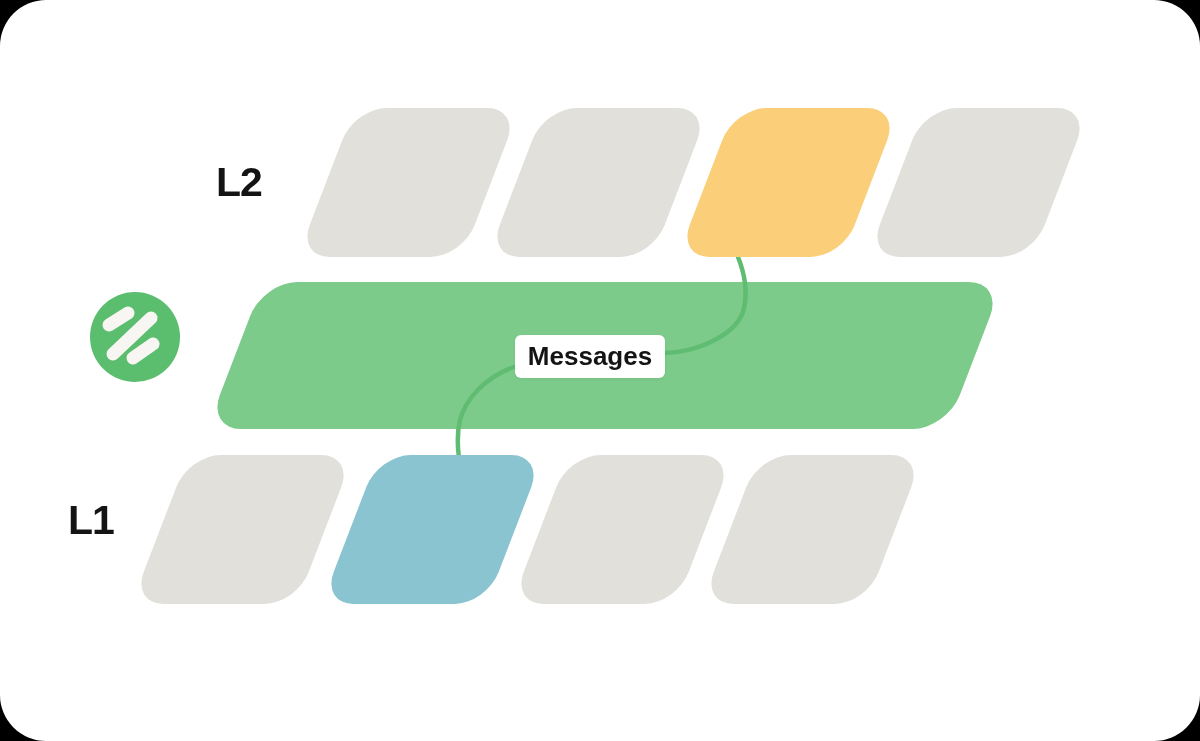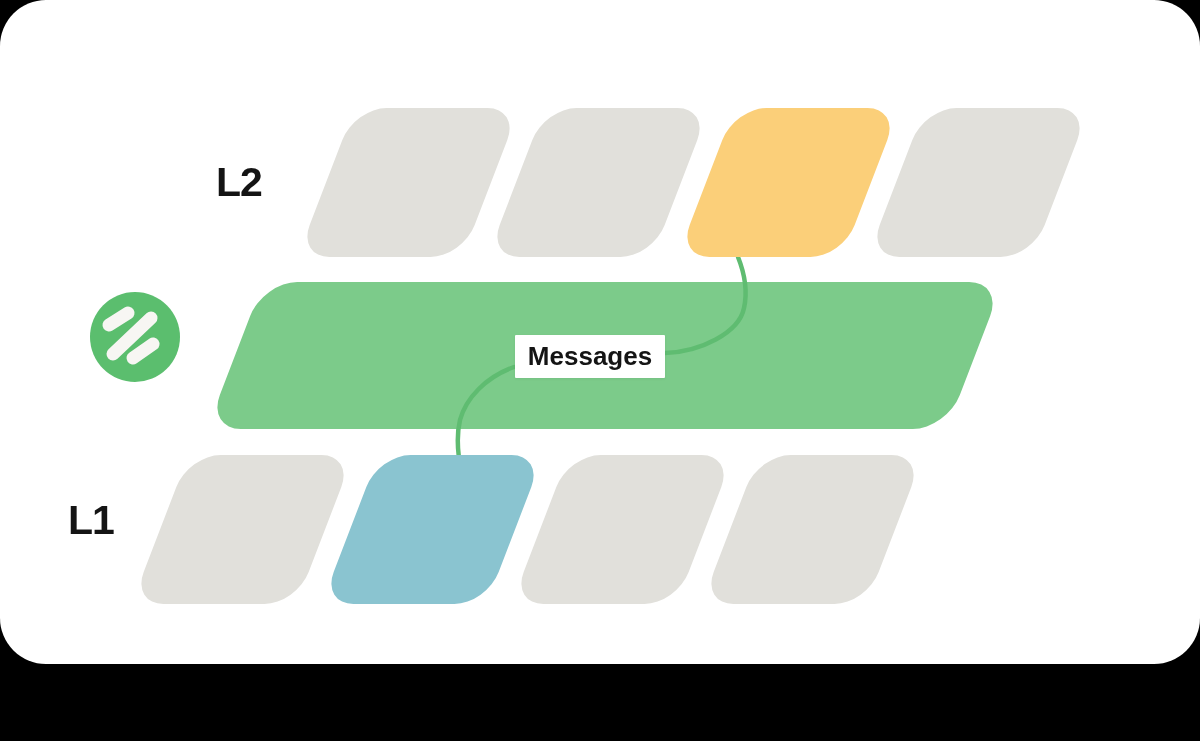--- a/index.html
+++ b/index.html
@@ -3,21 +3,21 @@
 <meta charset="utf-8">
 <style>
   html,body{margin:0;padding:0;}
   body{
     width:1200px;height:741px;
     background:var(--page-background,#000);
     font-family:"Liberation Sans", sans-serif;
     overflow:hidden;
   }
   .card{
-    position:absolute;left:0;top:0;width:1200px;height:664px;
+    position:absolute;left:0;top:0;width:1200px;height:741px;
     background:var(--card-background,#fff);
     border-radius:46px;
     overflow:hidden;
   }
   .layer-label{
     position:absolute;
     font-size:41px;font-weight:900;letter-spacing:-1px;
     color:var(--text,#141414);
     line-height:1;
   }
@@ -46,21 +46,21 @@
   .connector{
     fill:none;
     stroke:var(--connector-green,#5fbc71);
     stroke-width:4.5;
     stroke-linecap:round;
   }
   .message-label{
     position:absolute;
     left:515px;top:335px;width:150px;height:43px;
     background:var(--label-background,#fff);
-    border-radius:1px;
+    border-radius:6px;
     display:flex;align-items:center;justify-content:center;
     font-size:26px;font-weight:700;color:var(--text,#141414);
     box-shadow:0 1px 3px rgba(0,0,0,0.06);
   }
   .logo{
     position:absolute;
     left:90px;top:292px;width:90px;height:90px;
     border-radius:50%;
     background:var(--logo-green,#5bbe6e);
   }

